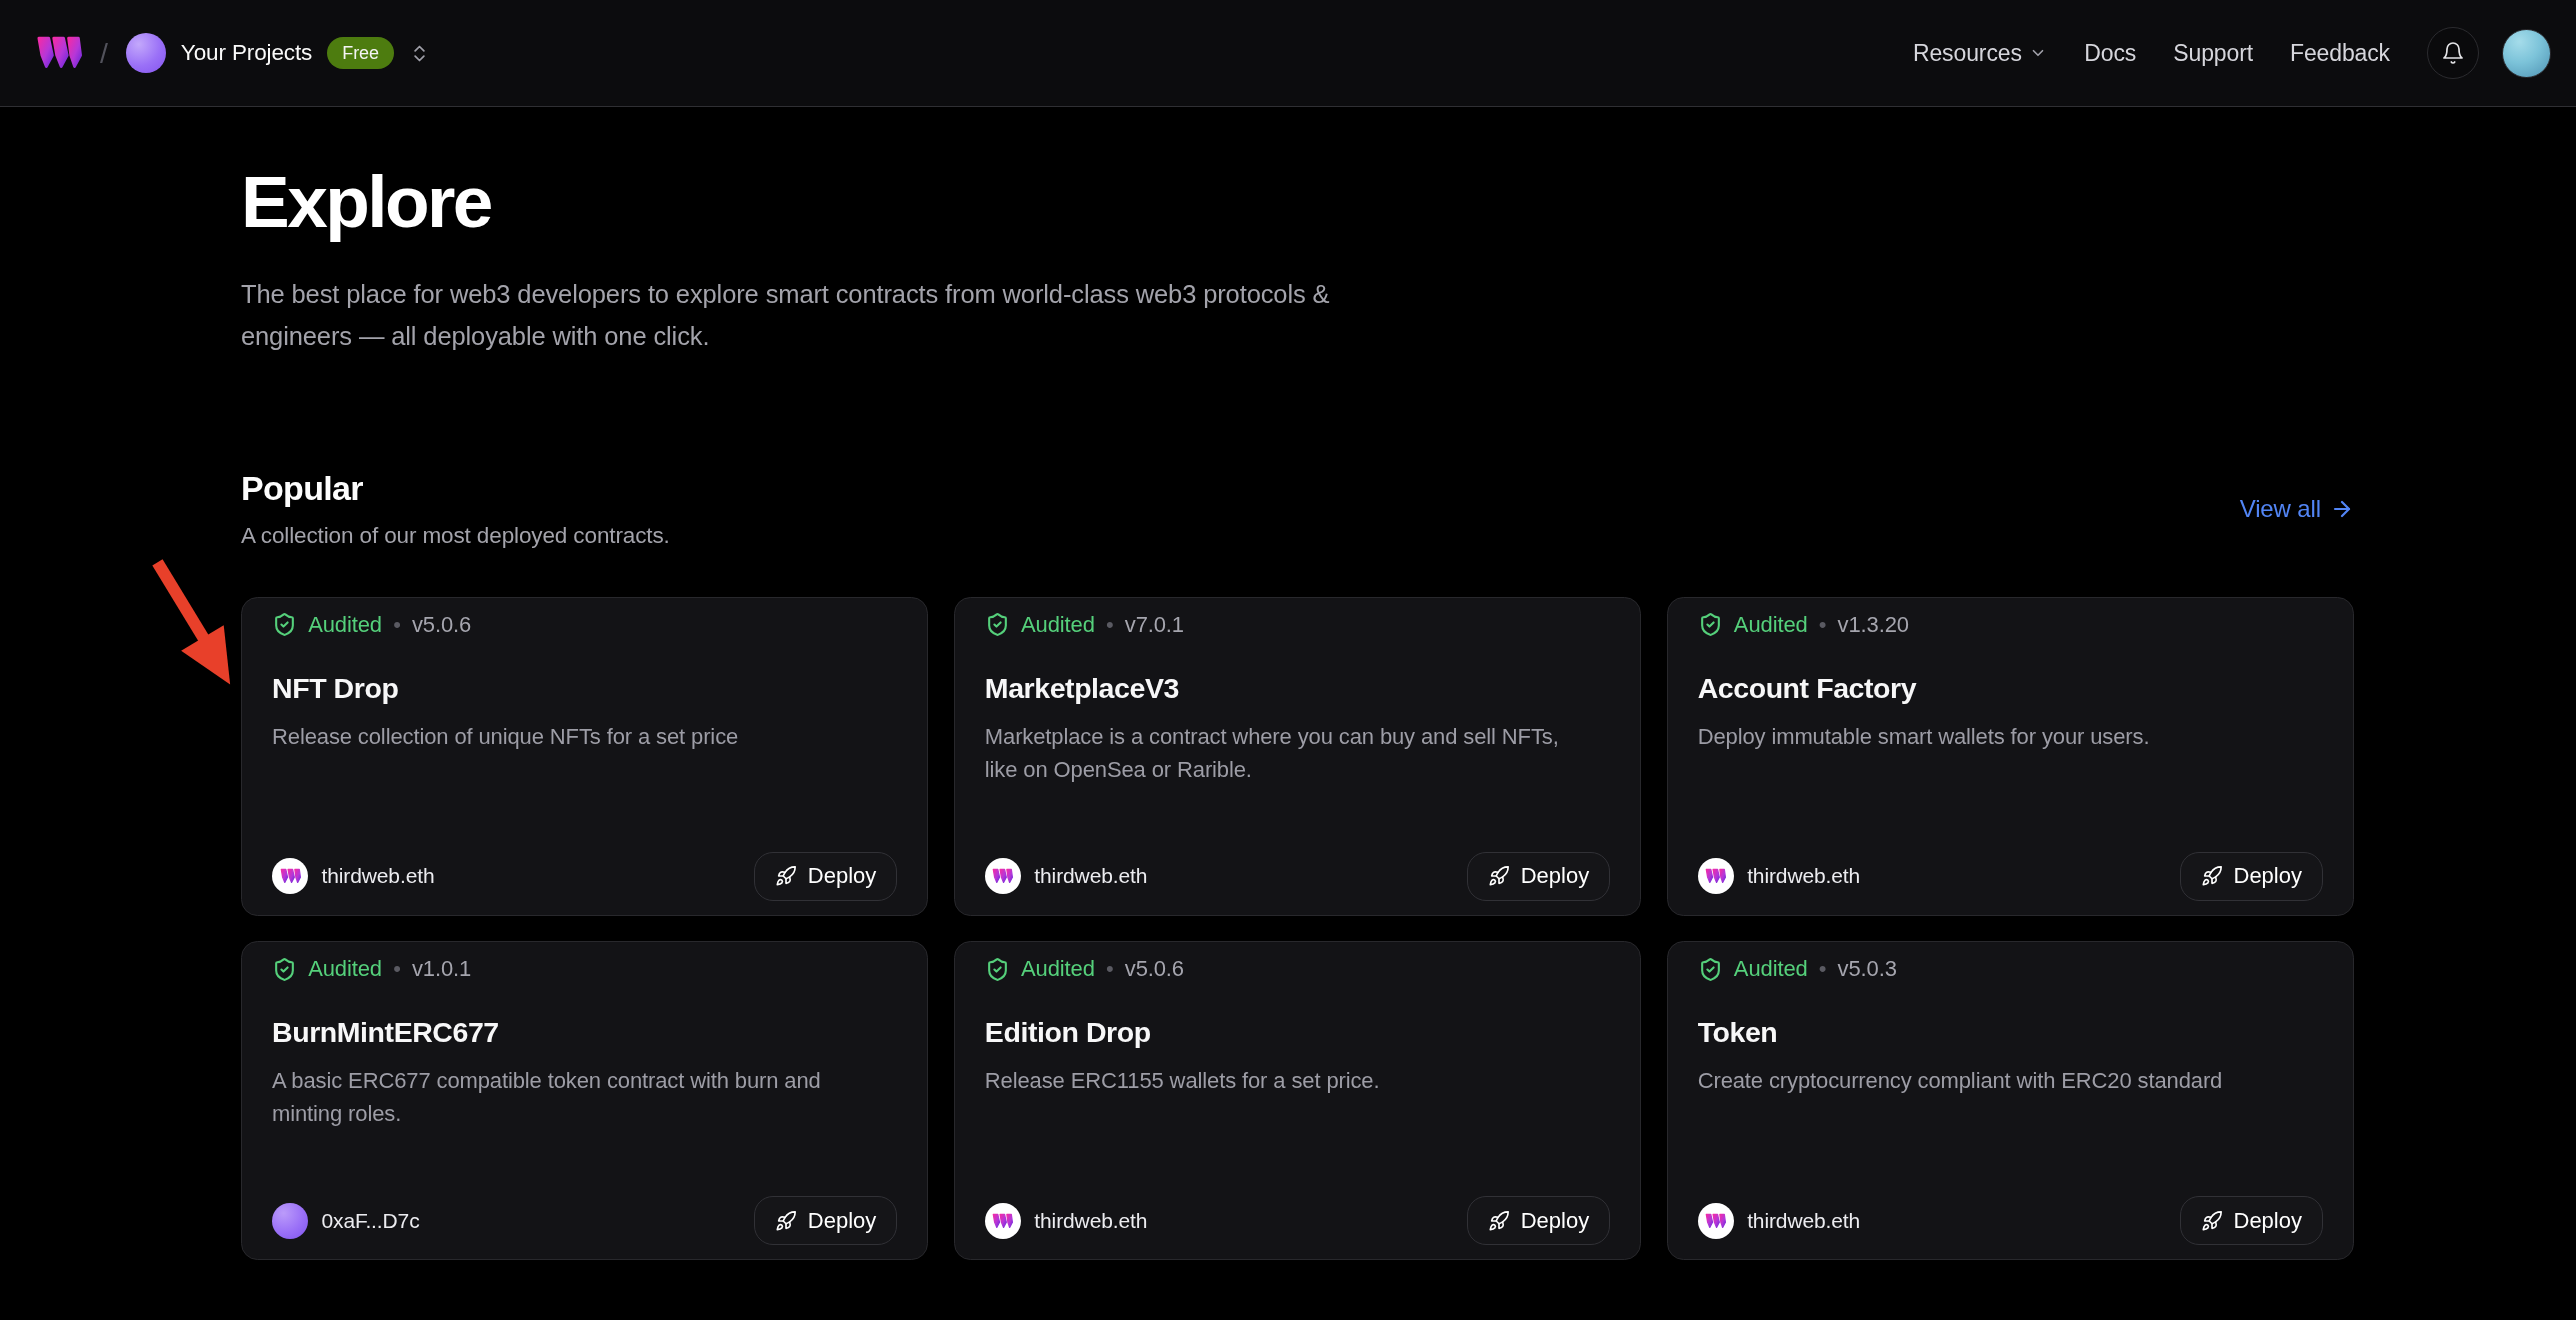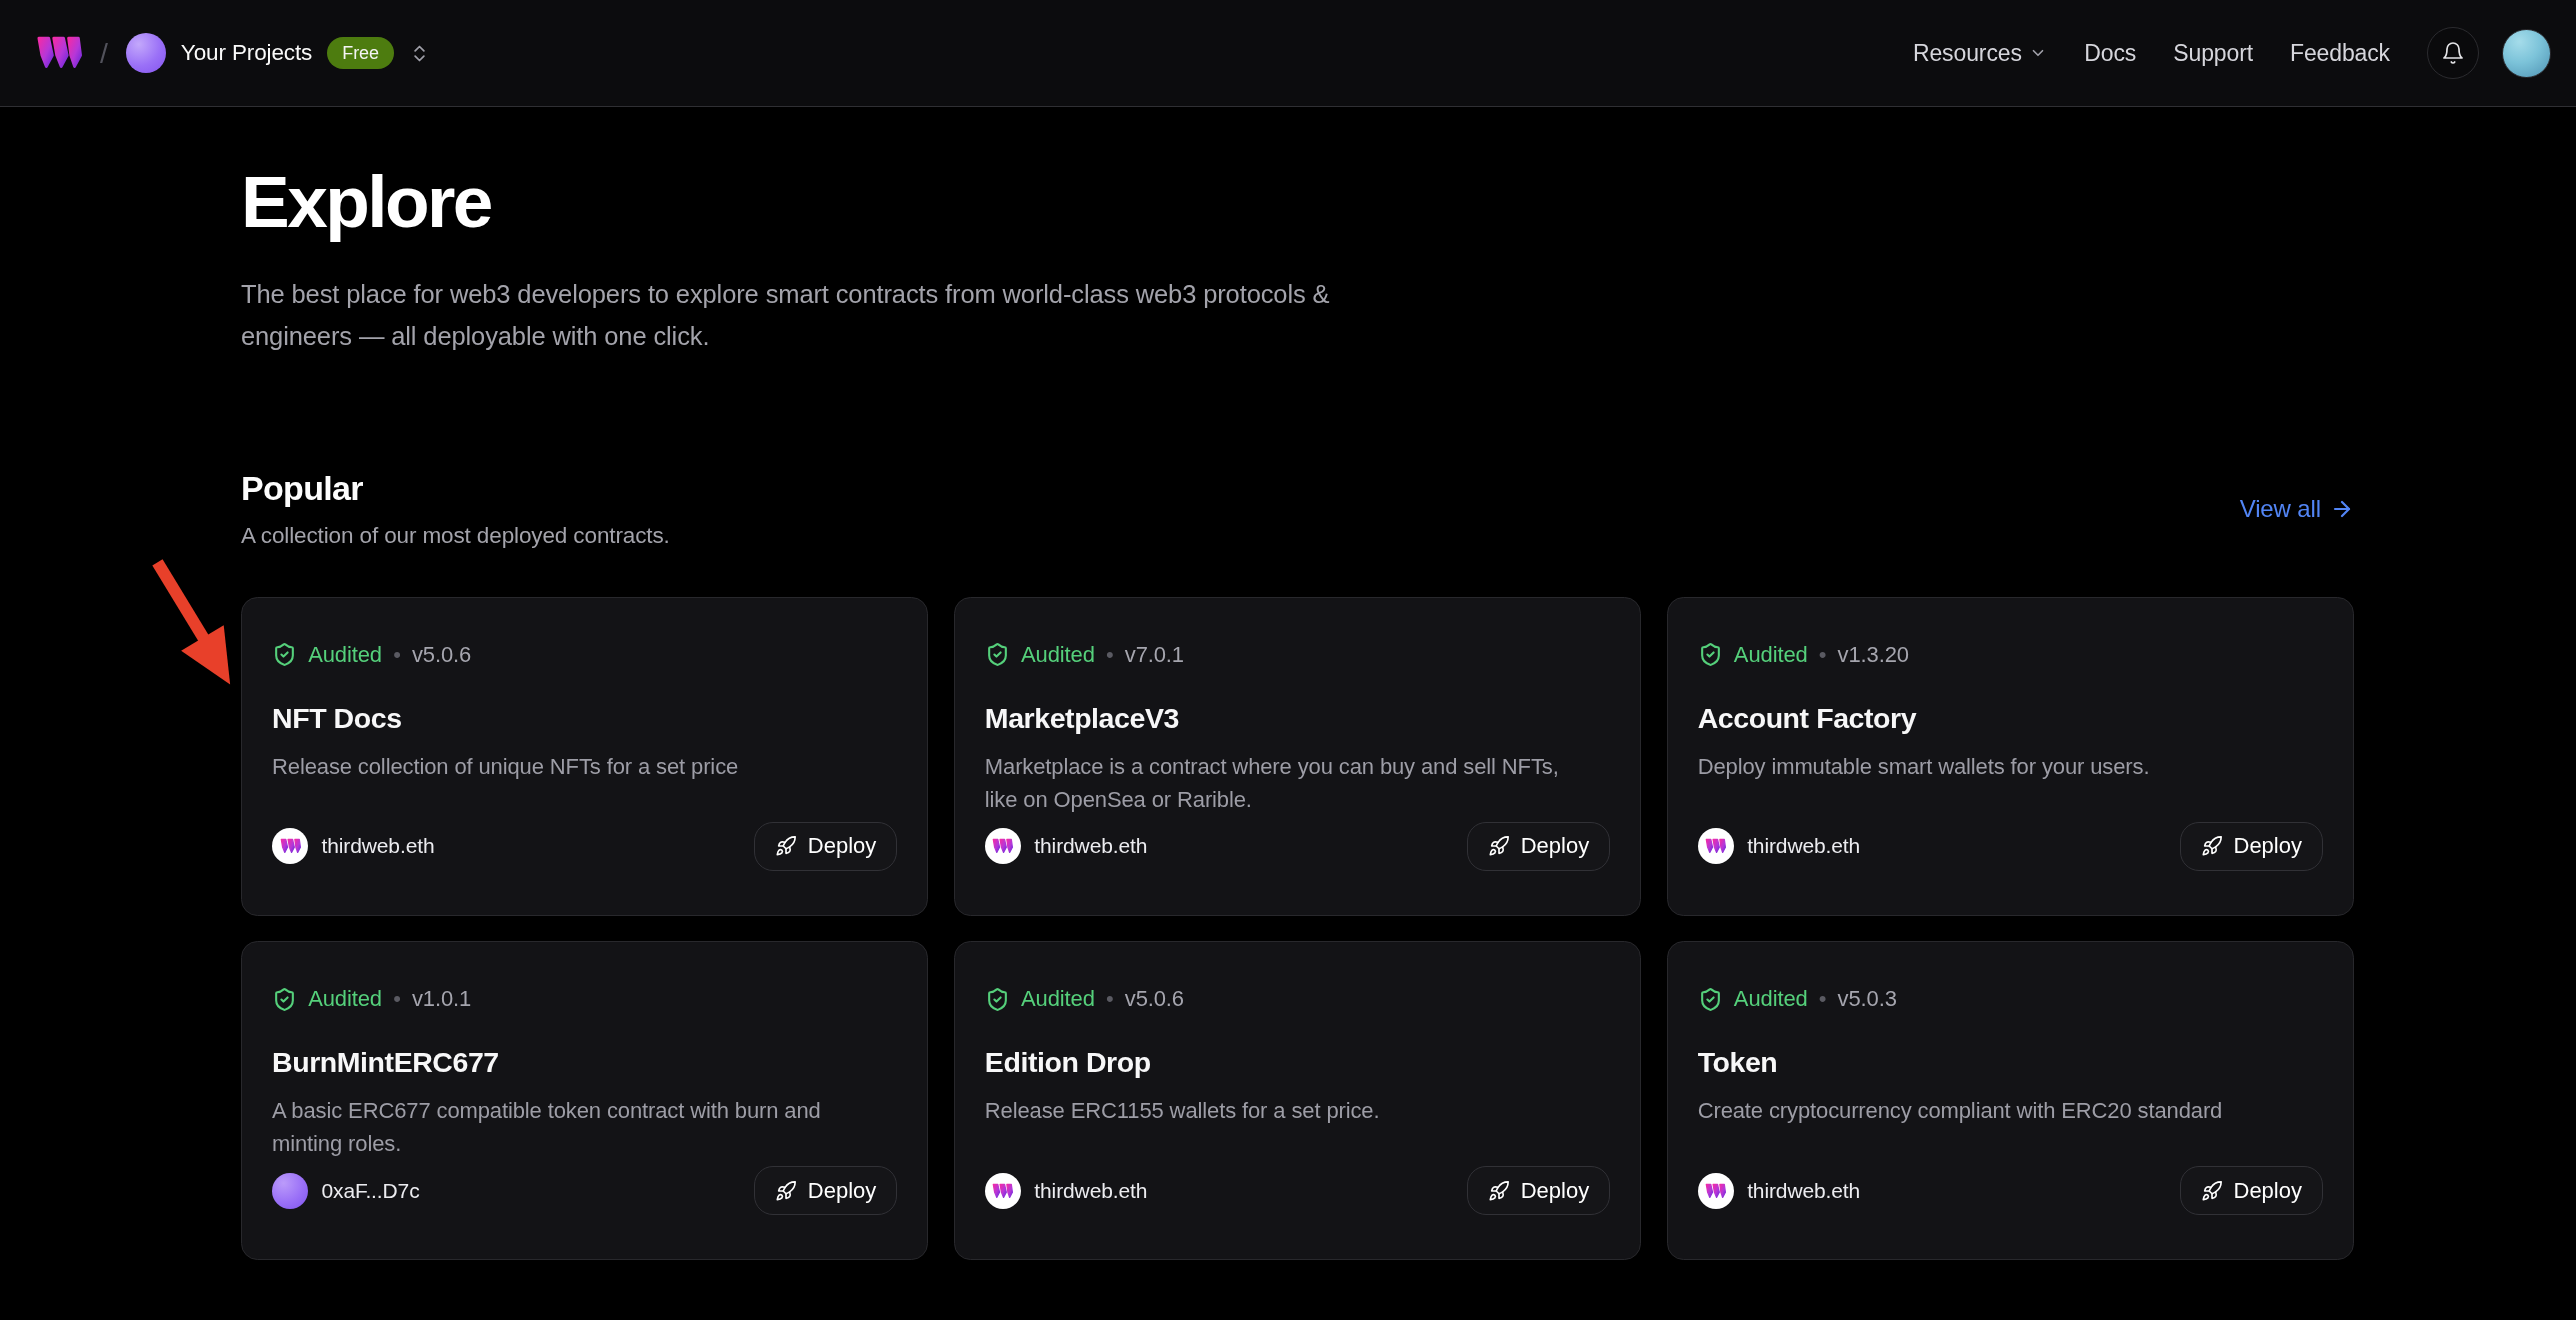--- a/index.html
+++ b/index.html
@@ -81,21 +81,21 @@
     display: flex; align-items: center; gap: 9px; cursor: pointer; text-decoration: none;
   }
   .arrow-r-icon { width: 24px; height: 24px; color: #5285f5; }
   
   .grid {
     margin-top: 48px;
     display: grid; grid-template-columns: repeat(3, 1fr); gap: 25.5px;
   }
   .card {
     background: #131316; border: 1.5px solid #28282c; border-radius: 16.5px;
-    height: 319px; padding: 44px 30px;
+    height: 319px; padding: 14px 30px;
     display: flex; flex-direction: column; cursor: pointer;
   }
   .badge-row { display: flex; align-items: center; gap: 11.2px; }
   .shield-icon { width: 25px; height: 25px; color: #55d07b; }
   .audited { color: #55d07b; font-size: 22px; font-weight: 500; }
   .dot-sep { color: #5a5a62; font-size: 22px; }
   .version { color: #a5a5ae; font-size: 22px; }
   .card-title {
     margin-top: 34px;
     color: #f7f7f8; font-size: 28.5px; font-weight: 600; letter-spacing: -0.015em;
@@ -213,21 +213,21 @@
     <div class="card">
       <div class="badge-row">
         <svg class="shield-icon" viewBox="0 0 24 24" fill="none" stroke="currentColor" stroke-width="2" stroke-linecap="round" stroke-linejoin="round">
             <path d="M20 13c0 5-3.5 7.5-7.66 8.95a1 1 0 0 1-.67-.01C7.5 20.5 4 18 4 13V6a1 1 0 0 1 1-1c2 0 4.5-1.2 6.24-2.72a1.17 1.17 0 0 1 1.52 0C14.51 3.81 17 5 19 5a1 1 0 0 1 1 1z"></path>
             <path d="m9 12 2 2 4-4"></path>
           </svg>
         <span class="audited">Audited</span>
         <span class="dot-sep">•</span>
         <span class="version">v5.0.6</span>
       </div>
-      <div class="card-title">NFT Docs</div>
+      <div class="card-title">NFT Drop</div>
       <div class="card-desc">Release collection of unique NFTs for a set price</div>
       <div class="card-footer">
         <div class="publisher">
           <span class="pub-avatar-white">
             <svg viewBox="0 0 62 48">
                 <g fill="url(#twgrad)" stroke="url(#twgrad)" stroke-width="4" stroke-linejoin="round">
                   <path d="M4 4 L17 4 L22 27 L14 42 L8 27 Z"></path>
                   <path d="M24 4 L37 4 L42 27 L34 42 L28 27 Z"></path>
                   <path d="M44 4 L57 4 L60 27 L52 42 L47 27 Z"></path>
                 </g>

